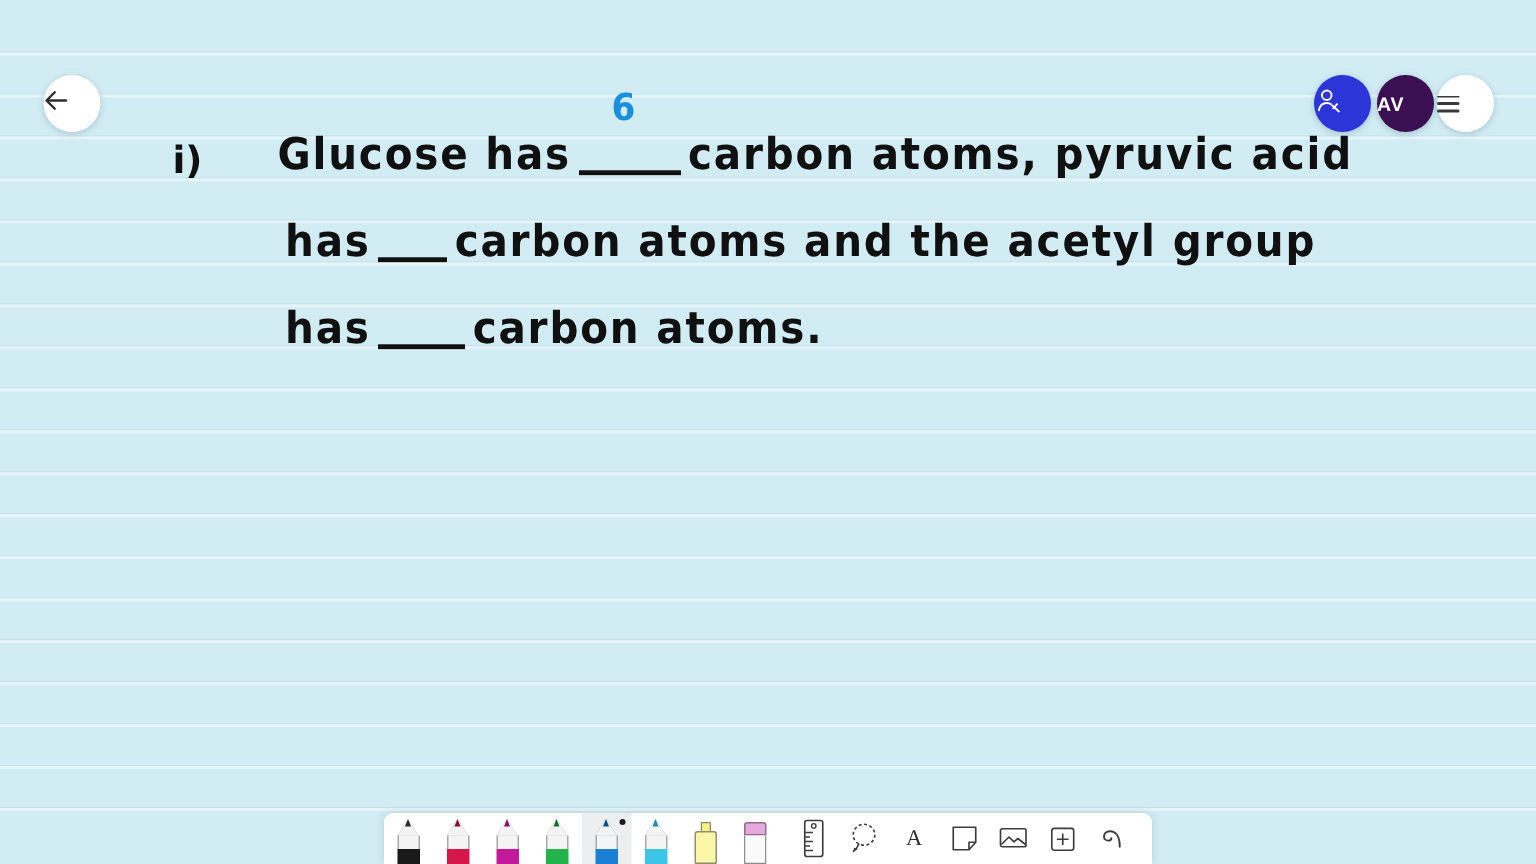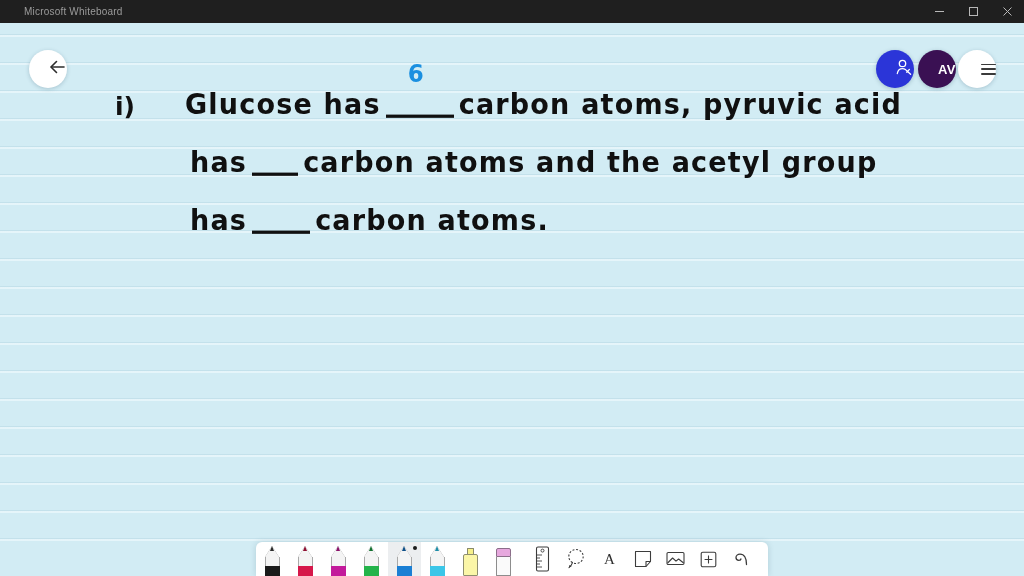--- a/index.html
+++ b/index.html
@@ -72,21 +72,21 @@
     background-position: 0 -14px;
     z-index: 1;
   }
 
   
   .round-btn {
     position: absolute;
     border-radius: 50%;
     display: flex;
     align-items: center;
-    justify-content: flex-end;
+    justify-content: flex-start;
     z-index: 20;
   }
   .back-btn {
     left: 29px; top: 50px;
     width: 38px; height: 38px;
     background: #ffffff;
     box-shadow: 0 1px 4px rgba(20,60,80,0.22);
   }
   .share-btn {
     left: 876px; top: 50px;
@@ -313,41 +313,20 @@
     font-size: 15px;
     color: #2e2e2e;
     font-family: "Liberation Serif", serif;
   }
 </style>
 </head>
 <body>
 
 <div id="app">
 
-  <div class="titlebar">
-    <div class="titlebar-title">Microsoft Whiteboard</div>
-    <div class="win-controls">
-      <div class="win-btn">
-        <svg width="11" height="11" viewBox="0 0 11 11">
-            <line x1="1" y1="5.5" x2="10" y2="5.5" stroke="currentColor" stroke-width="1"></line>
-          </svg>
-      </div>
-      <div class="win-btn">
-        <svg width="11" height="11" viewBox="0 0 11 11">
-            <rect x="1.5" y="1.5" width="8" height="8" fill="none" stroke="currentColor" stroke-width="1"></rect>
-          </svg>
-      </div>
-      <div class="win-btn">
-        <svg width="11" height="11" viewBox="0 0 11 11">
-            <line x1="1.5" y1="1.5" x2="9.5" y2="9.5" stroke="currentColor" stroke-width="1"></line>
-            <line x1="9.5" y1="1.5" x2="1.5" y2="9.5" stroke="currentColor" stroke-width="1"></line>
-          </svg>
-      </div>
-    </div>
-  </div>
 
   <div class="canvas"></div>
 
   <div class="round-btn back-btn">
     <span>
       <svg width="18" height="16" viewBox="0 0 18 16">
         <path d="M7.5 2.5 L2 8 L7.5 13.5" fill="none" stroke="#2c2c2c" stroke-width="1.6" stroke-linecap="round" stroke-linejoin="round"></path>
         <line x1="2.4" y1="8" x2="15" y2="8" stroke="#2c2c2c" stroke-width="1.6" stroke-linecap="round"></line>
       </svg>
     </span>

